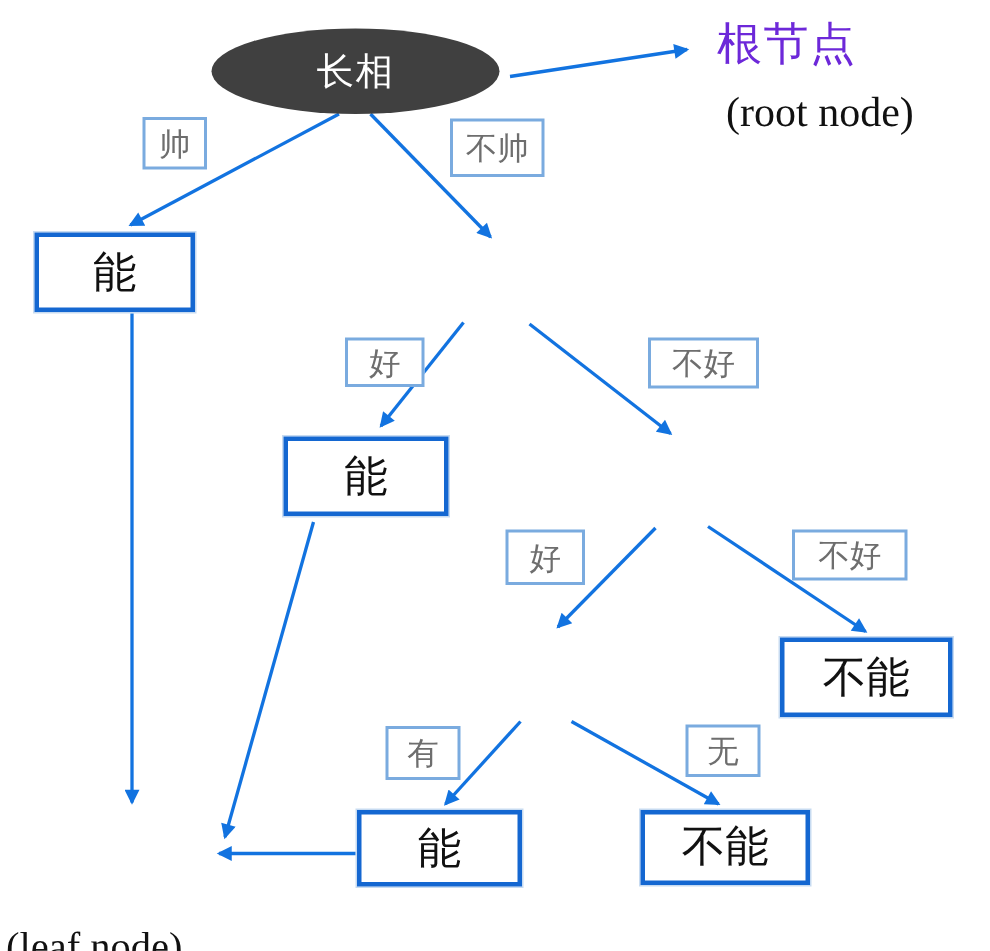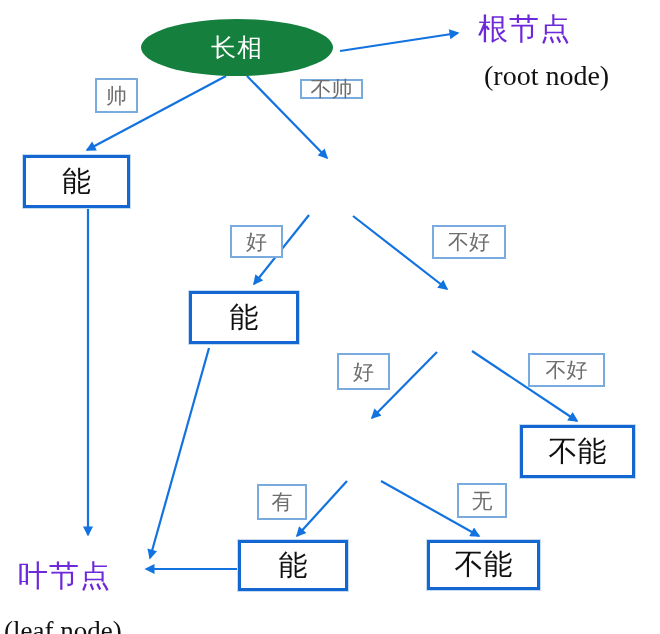--- a/index.html
+++ b/index.html
@@ -2,21 +2,21 @@
 <html><head>
 <meta charset="utf-8">
 <style>
   html,body{margin:0;padding:0;background:#ffffff;}
   #canvas{
     position:relative;width:660px;height:634px;background:#ffffff;overflow:hidden;
     font-family:"DejaVu Sans","Liberation Sans",sans-serif;
   }
   #edges{position:absolute;left:0;top:0;width:660px;height:634px;}
   .enode{
-    position:absolute;background:#15803d;border-radius:50%;
+    position:absolute;background:#404040;border-radius:50%;
     display:flex;align-items:center;justify-content:center;
     color:#ffffff;font-size:25px;letter-spacing:1px;
   }
   .leaf{
     position:absolute;background:#ffffff;border:3px solid #1467d1;
     display:flex;align-items:center;justify-content:center;
     color:#111111;font-size:29px;box-sizing:border-box;
     box-shadow:0 0 0 1px rgba(130,175,225,.45);
   }
   .elabel{
@@ -78,21 +78,21 @@
     </div>
 
   <div class="leaf" style="left:427px;top:540px;width:113px;height:50px;">
       <span>不能</span>
     </div>
 
   <div class="elabel" style="left:95px;top:78px;width:43px;height:35px;">
       <span>帅</span>
     </div>
 
-  <div class="elabel" style="left:300px;top:79px;width:63px;height:20px;">
+  <div class="elabel" style="left:300px;top:79px;width:63px;height:39px;">
       <span>不帅</span>
     </div>
 
   <div class="elabel" style="left:230px;top:225px;width:53px;height:33px;">
       <span>好</span>
     </div>
 
   <div class="elabel" style="left:432px;top:225px;width:74px;height:34px;">
       <span>不好</span>
     </div>
@@ -109,16 +109,15 @@
       <span>有</span>
     </div>
 
   <div class="elabel" style="left:457px;top:483px;width:50px;height:35px;">
       <span>无</span>
     </div>
 
   <div class="ann-cn" style="left:478px;top:9px;">根节点</div>
   <div class="ann-en" style="left:484px;top:60px;">(root node)</div>
 
-  <div class="ann-cn" style="left:18px;top:556px;">叶节点</div>
   <div class="ann-en" style="left:4px;top:580px;font-size:27px;margin-top:36px;">(leaf node)</div>
 
 </div>
 
 </body></html>

